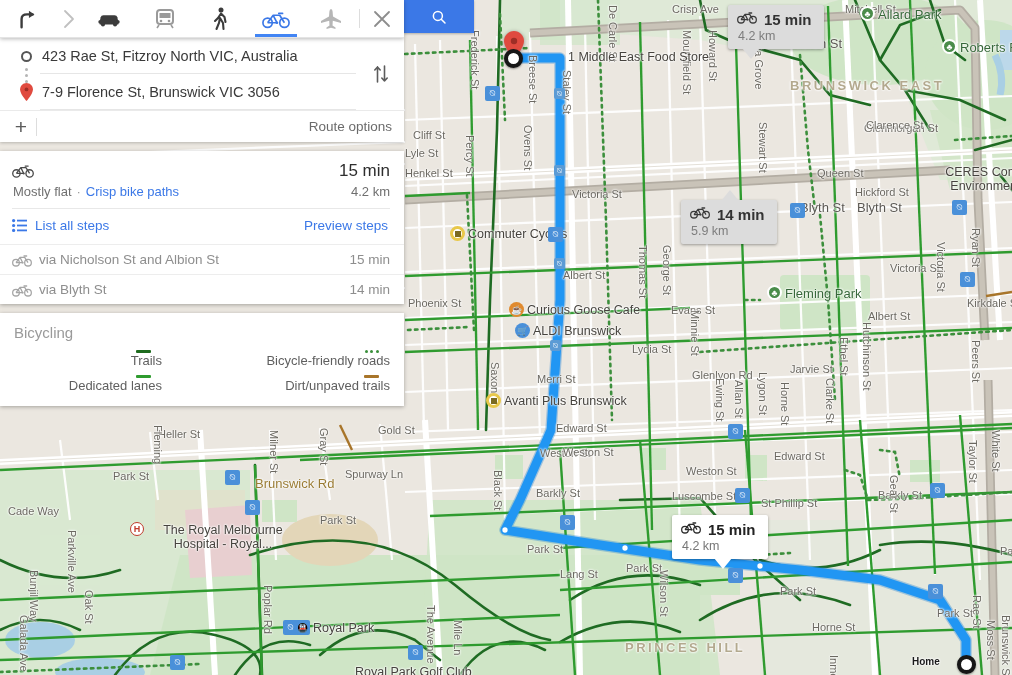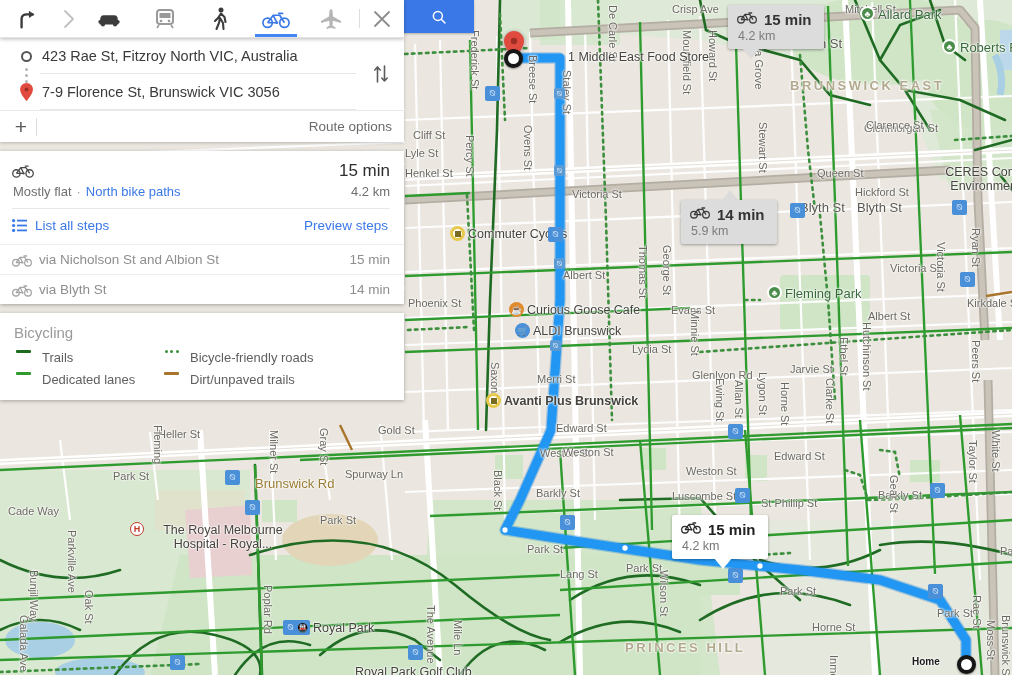--- a/index.html
+++ b/index.html
@@ -221,21 +221,21 @@
   .alt-bike { margin-right: 7px; display: flex; }
   .alt-name { font-size: 13.5px; color: #8e8e8e; }
   .alt-time { margin-left: auto; font-size: 13.5px; color: #8e8e8e; }
 
   
   #legend-card { margin-top: 9px; padding: 11px 14px 13px 14px; }
   .lg-title { font-size: 15px; color: #9a9a9a; margin-bottom: 9px; }
   .lg-grid {
     display: grid; grid-template-columns: 148px 1fr; row-gap: 7px;
   }
-  .lg-item { display: flex; align-items: flex-start; }
+  .lg-item { display: flex; align-items: flex-end; flex-direction: column; }
   .lg-swatch { width: 19px; margin-right: 9px; flex: none; display: flex; justify-content: center; }
   .lg-text { font-size: 13px; color: #5f5f5f; }
   .sw-solid { width: 15px; height: 3px; border-radius: 1px; }
   .sw-dot { display: flex; gap: 2.5px; }
   .sw-dot i { width: 3px; height: 3px; border-radius: 50%; display: block; }
 </style>
 </head>
 <body>
 
 <div id="map">
@@ -535,21 +535,21 @@
         <i></i>
       </div>
       <div class="lbl poi" style="left: 468px; top: 227px;">Commuter Cycles</div>
       <div class="poi-sq" style="left: 509px; top: 302px; background: rgb(224, 138, 46);">☕</div>
       <div class="lbl poi" style="left: 527px; top: 303px;">Curious Goose Cafe</div>
       <div class="poi-sq" style="left: 515px; top: 323px; background: rgb(74, 144, 217);">🛒</div>
       <div class="lbl poi" style="left: 533px; top: 324px;">ALDI Brunswick</div>
       <div class="poi-ring" style="left: 486px; top: 393px;">
         <i></i>
       </div>
-      <div class="lbl poi" style="left: 504px; top: 394px; font-weight: bold;">Avanti Plus Brunswick</div>
+      <div class="lbl poi" style="left: 504px; top: 394px;">Avanti Plus Brunswick</div>
       <div class="hosp-icon" style="left: 130px; top: 522px;">H</div>
       <div class="lbl poi" style="left: 148px; top: 523px; white-space: normal; width: 150px; text-align: center;">The Royal Melbourne Hospital - Royal...</div>
       <div class="transit-icon" style="left: 295px; top: 620px;">🚇</div>
       <div class="lbl poi" style="left: 313px; top: 621px;">Royal Park</div>
       <div class="lbl poi" style="left: 355px; top: 665px;">Royal Park Golf Club</div>
       <div class="lbl poi" style="left: 925px; top: 165px; white-space: normal; width: 150px; text-align: center;">CERES Community Environment Park</div>
       <div class="park-icon" style="left: 767px; top: 285px;">♣</div>
       <div class="lbl parkbig" style="left: 785px; top: 286px;">Fleming Park</div>
       <div class="park-icon" style="left: 860px; top: 6px;">♣</div>
       <div class="lbl parkbig" style="left: 878px; top: 7px;">Allard Park</div>
@@ -745,21 +745,21 @@
             <path d="M6 14 L12 6 L19 6 L24 14 M12 6 L16 14 L6 14" stroke="#4a4a4a" stroke-width="1.8" fill="none" stroke-linejoin="round"></path>
             <circle cx="16" cy="14" r="1.4" fill="#4a4a4a"></circle>
             <path d="M18 4 L22 4" stroke="#4a4a4a" stroke-width="1.8" stroke-linecap="round"></path>
           </svg>
         </span>
         <span class="rm-time">15 min</span>
       </div>
       <div class="rm-line2">
         <span class="rm-flat">Mostly flat</span>
         <span class="rm-dot">·</span>
-        <span class="rm-hide">North bike paths</span>
+        <span class="rm-hide">Crisp bike paths</span>
         <span class="rm-dist">4.2 km</span>
       </div>
       <div class="rm-rule"></div>
       <div class="rm-line3">
         <span class="rm-list">
           <span class="rm-list-ico">
             <svg width="15" height="13" viewBox="0 0 15 13">
               <circle cx="1.6" cy="1.6" r="1.6" fill="#3b78e7"></circle>
               <circle cx="1.6" cy="6.5" r="1.6" fill="#3b78e7"></circle>
               <circle cx="1.6" cy="11.4" r="1.6" fill="#3b78e7"></circle>

